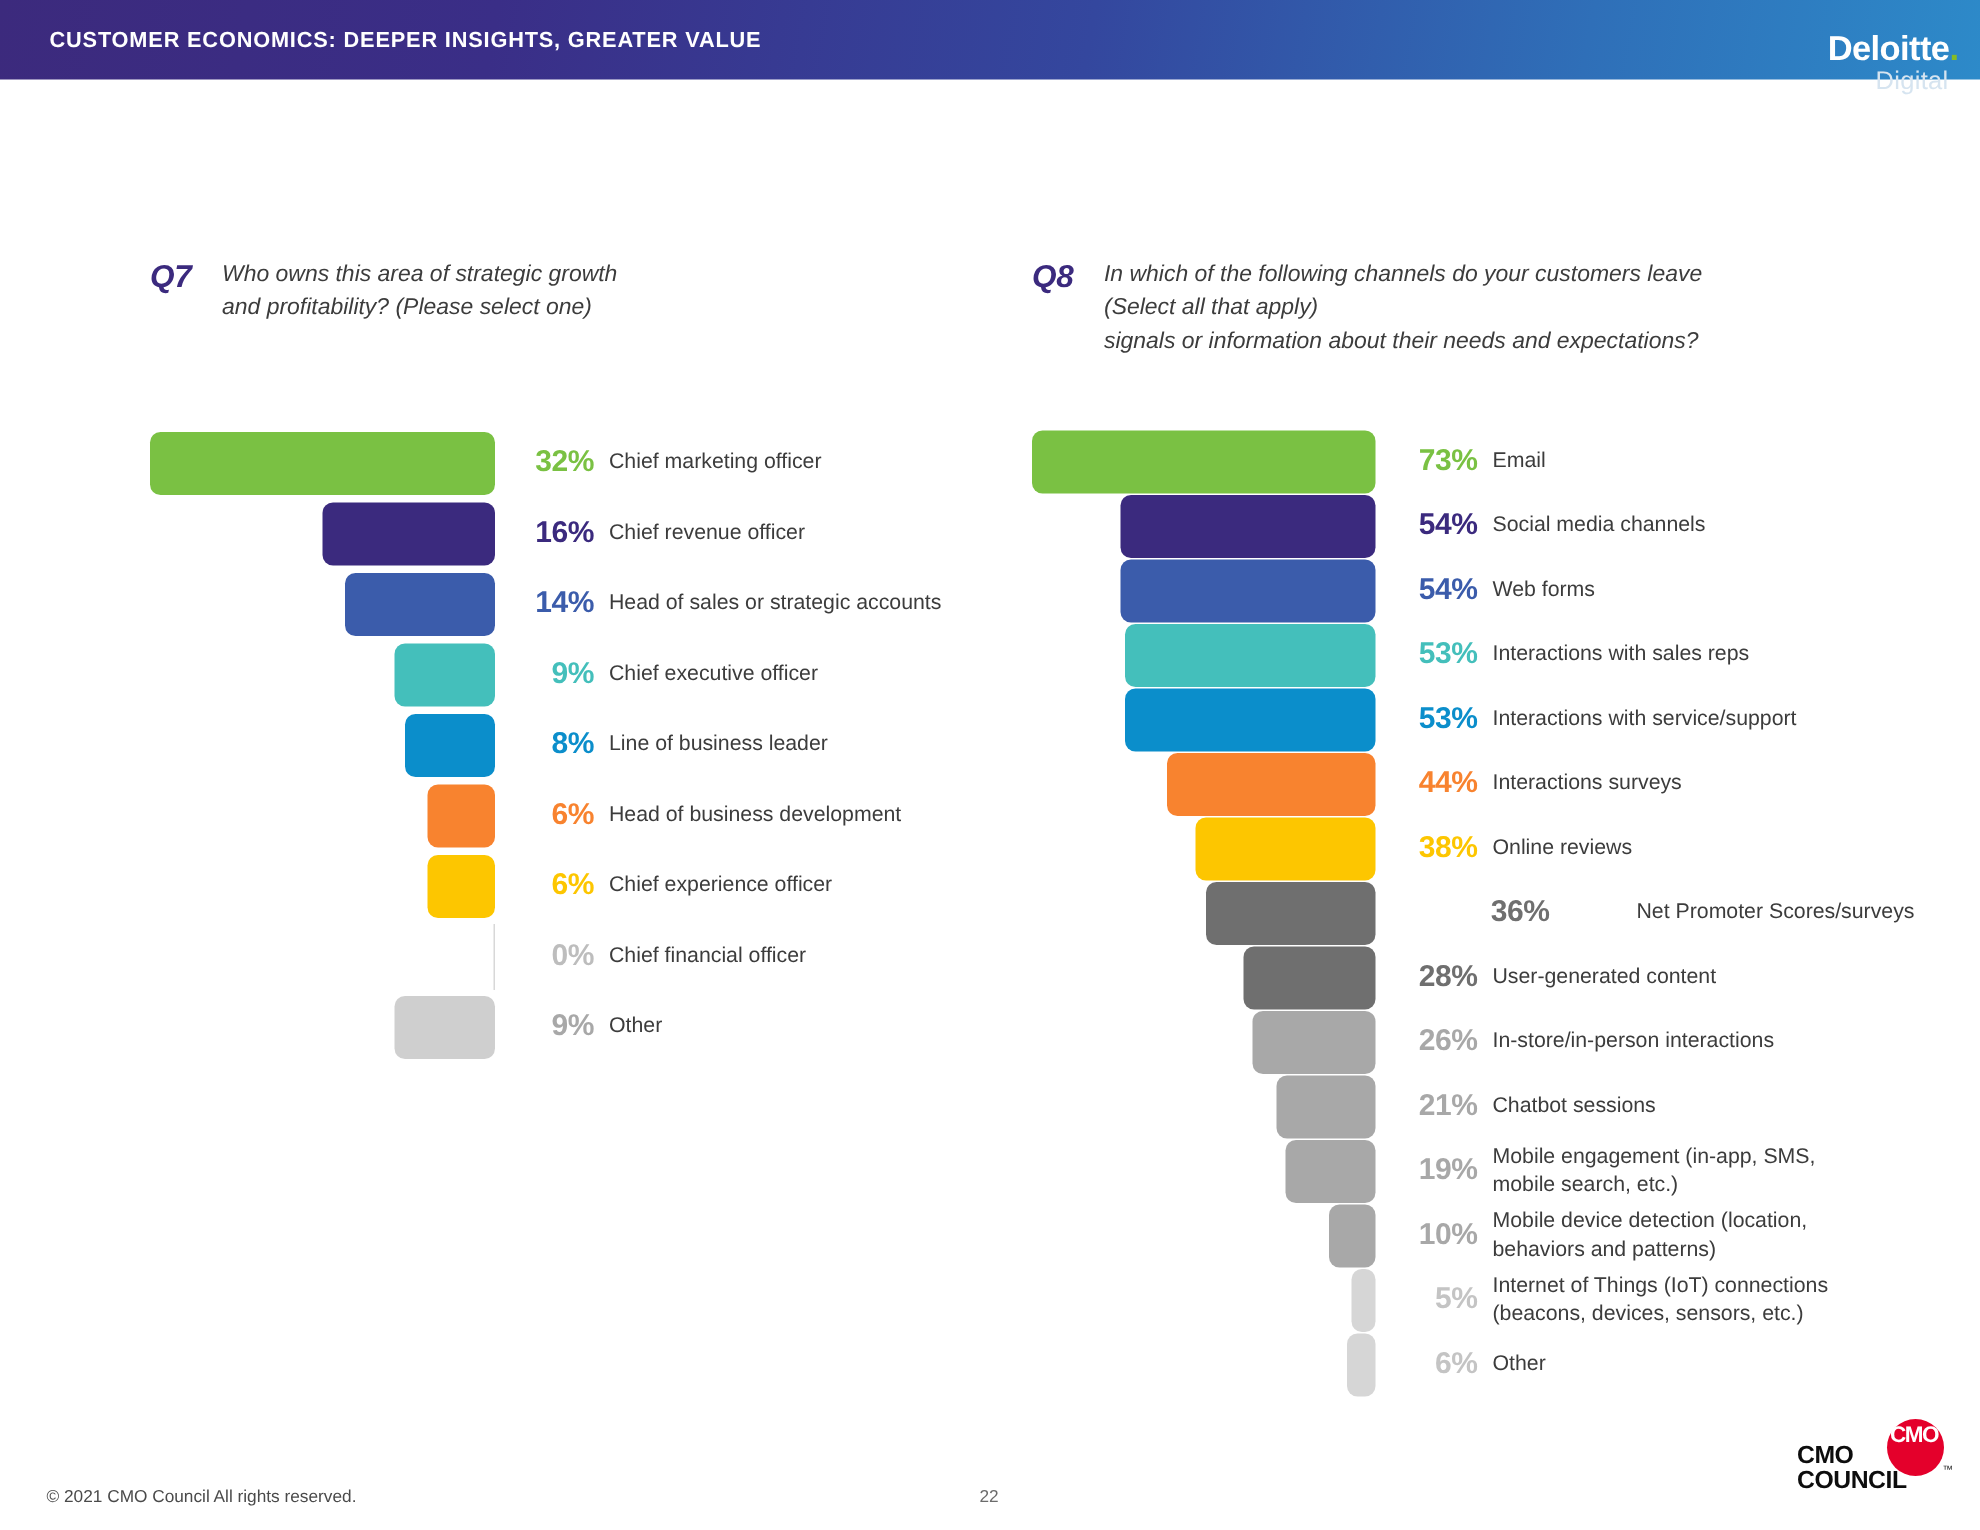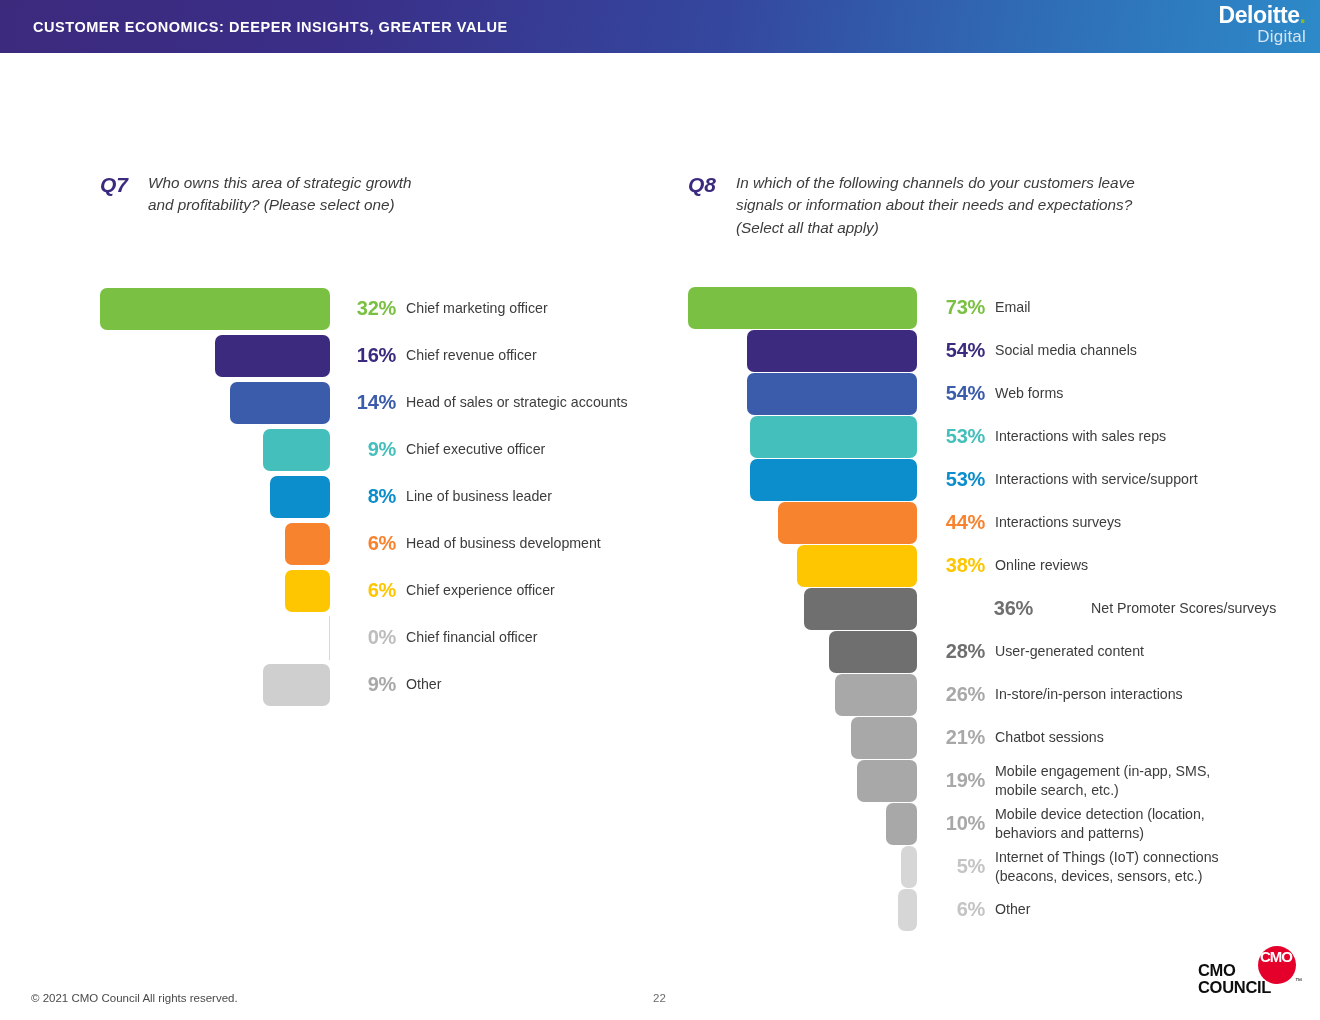--- a/index.html
+++ b/index.html
@@ -28,22 +28,22 @@
   .header-title {
     color: #ffffff;
     font-size: 14.5px;
     font-weight: bold;
     letter-spacing: 0.55px;
     margin-left: 33px;
   }
   .deloitte-logo {
     position: absolute;
     right: 14px;
-    top: 4px;
-    text-align: right;
+    top: 21px;
+    text-align: center;
     line-height: 1.0;
   }
   .deloitte-main {
     color: #ffffff;
     font-size: 23px;
     font-weight: bold;
     letter-spacing: -0.4px;
   }
   .deloitte-dot {
     color: #86bc25;
@@ -217,22 +217,22 @@
         <div>and profitability? (Please select one)</div>
       </div>
   </div>
 </div>
 
 <div class="panel" id="panel-q8">
   <div class="question">
     <div class="q-code">Q8</div>
     <div class="q-text">
         <div>In which of the following channels do your customers leave</div>
+        <div>(Select all that apply)</div>
         <div>signals or information about their needs and expectations?</div>
-        <div>(Select all that apply)</div>
       </div>
   </div>
 </div>
 
 <div class="chart" id="chart-q7">
     <div class="row" style="height: 47px;">
       <div class="bar-area">
         <div class="bar" style="width: 230px; background: rgb(122, 193, 67);"></div>
       </div>
       <div class="pct" style="color: rgb(122, 193, 67);">32%</div>

